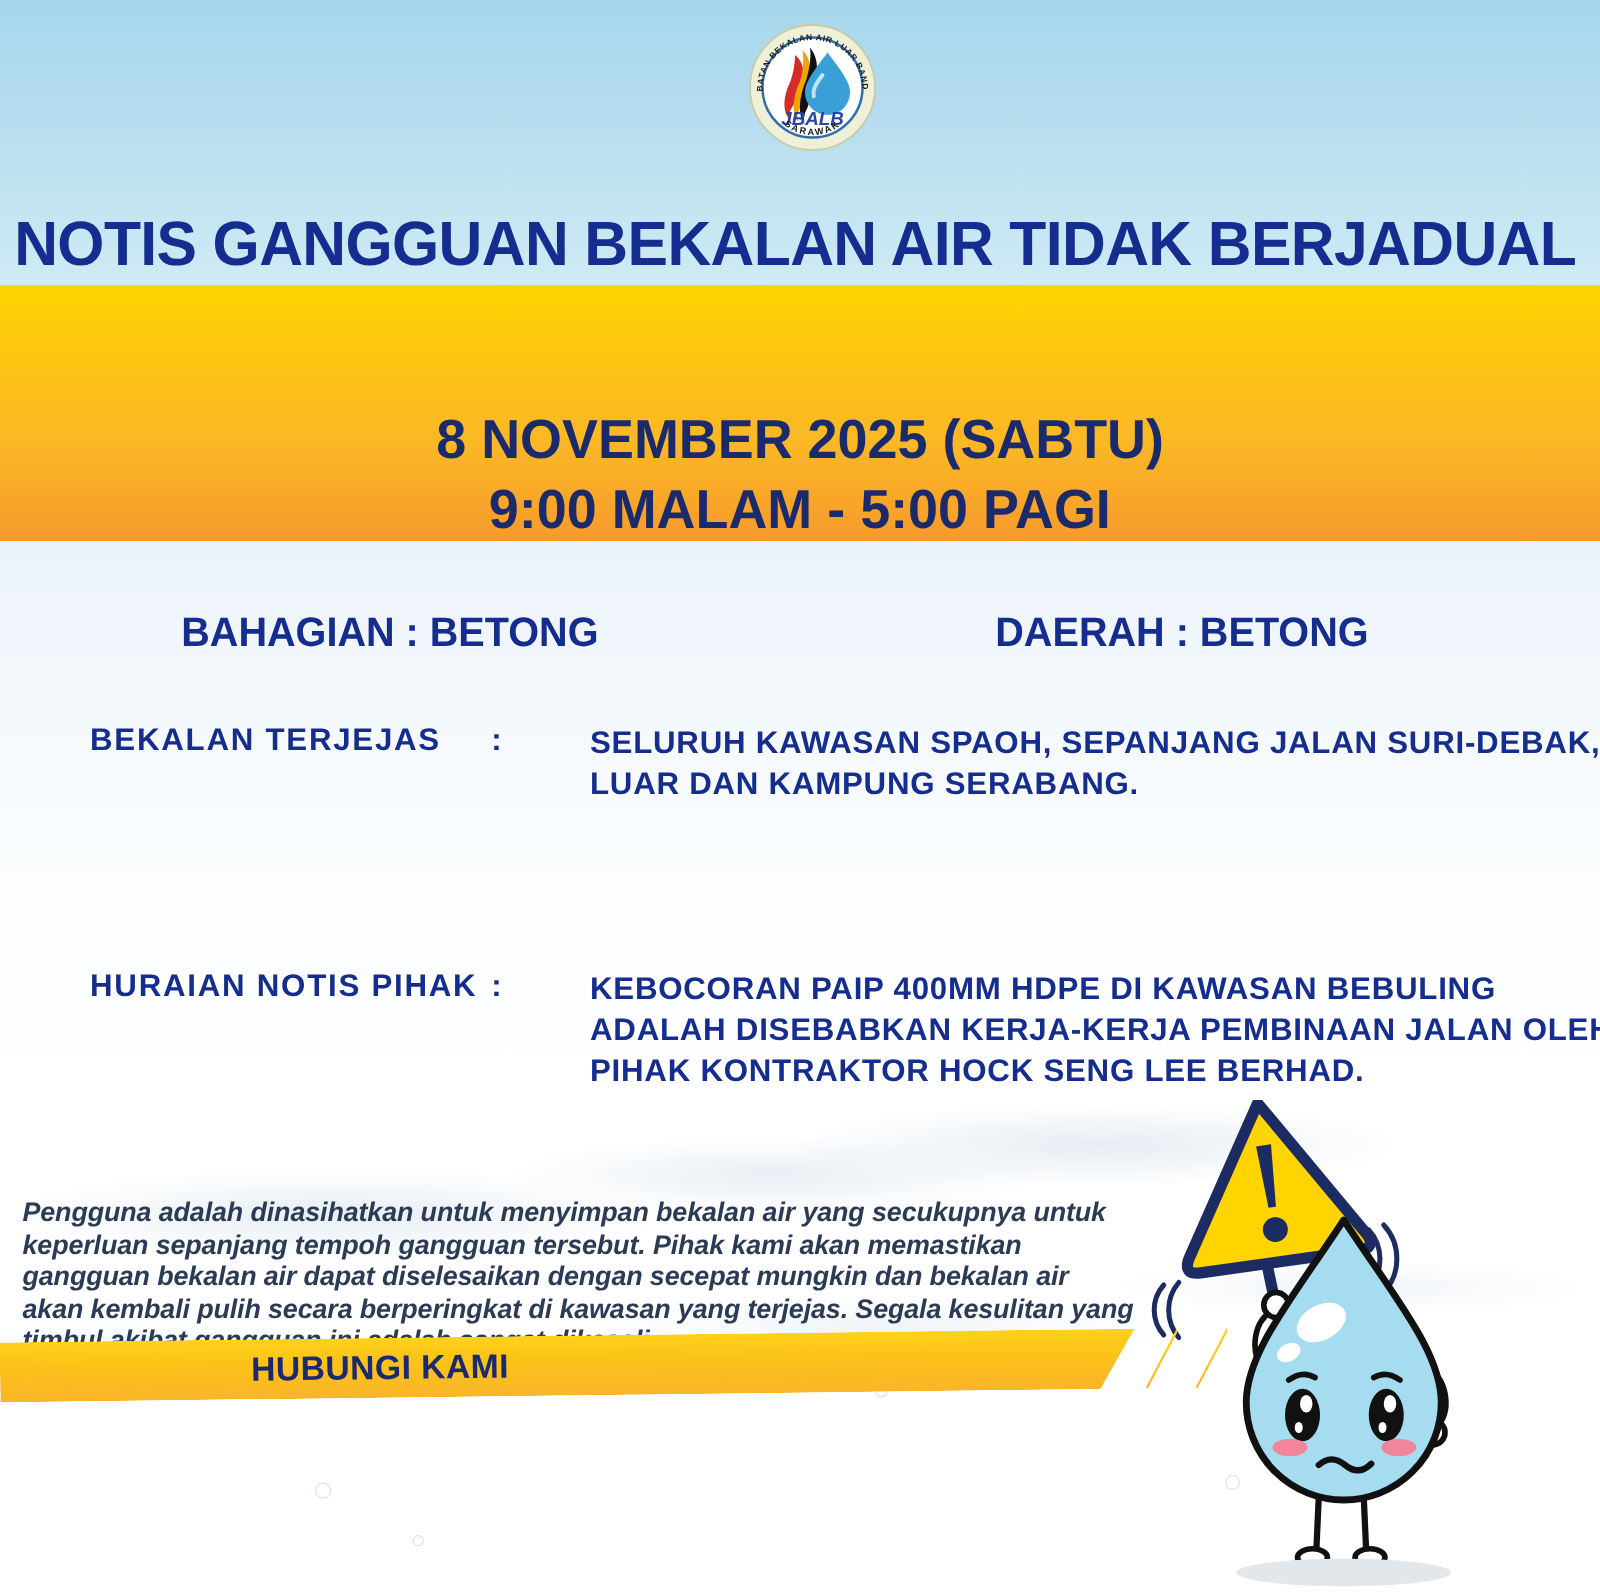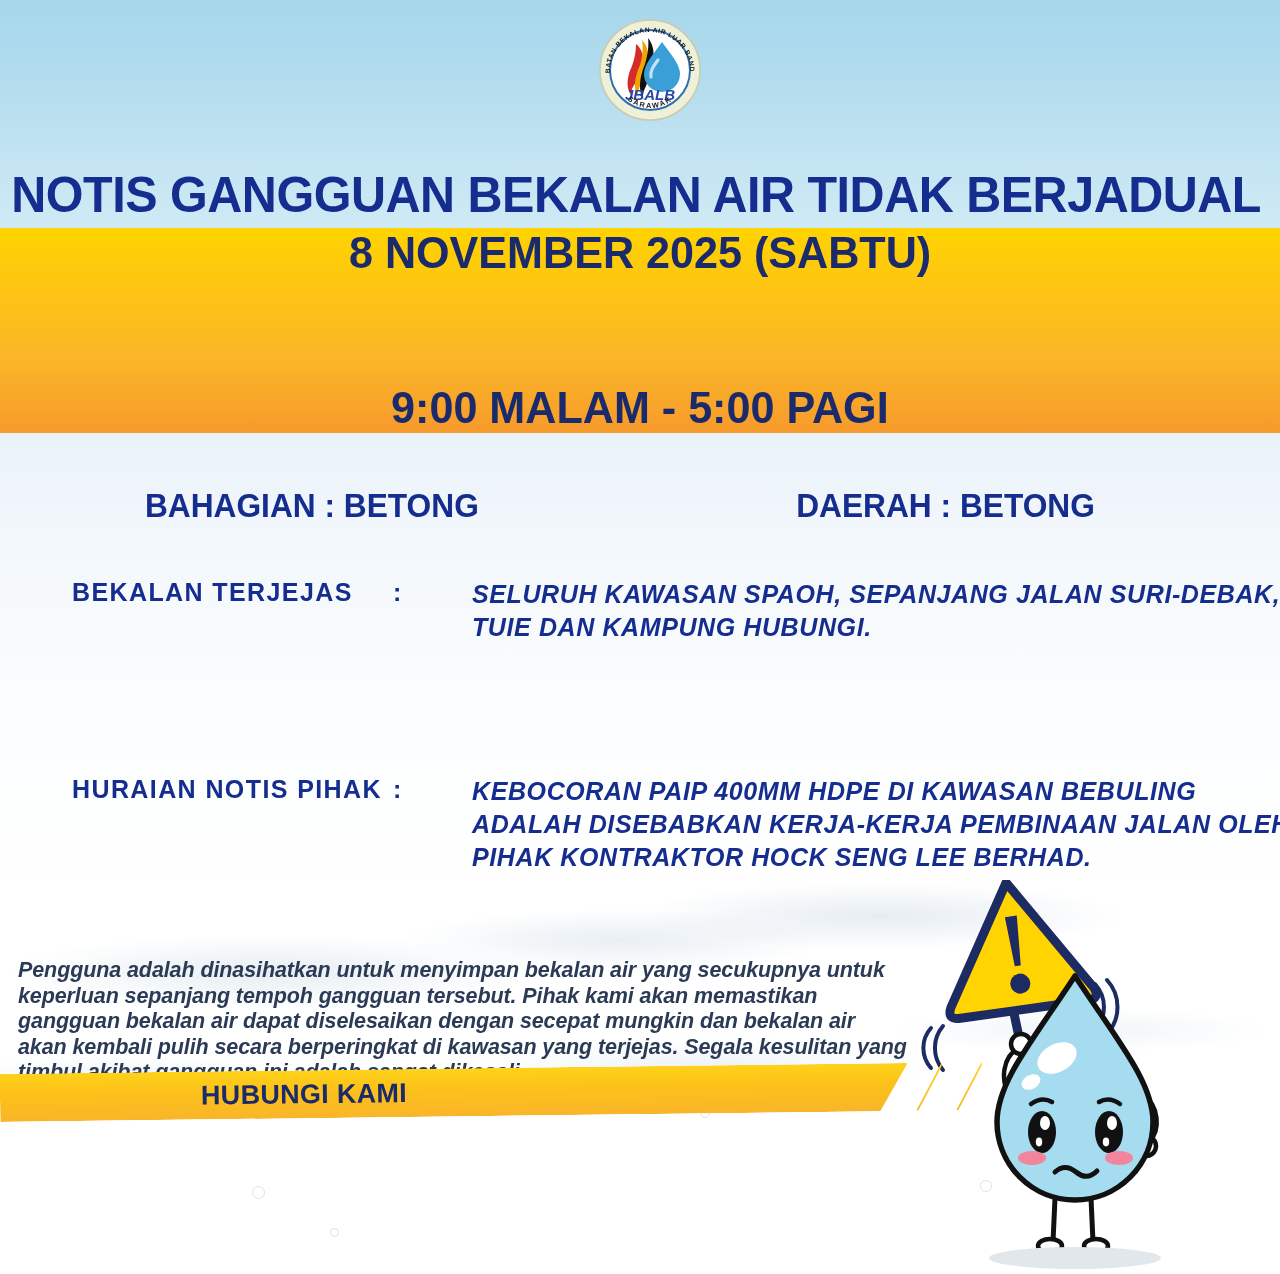--- a/index.html
+++ b/index.html
@@ -34,21 +34,21 @@
     letter-spacing: -0.5px;
     transform: scaleX(0.97);
     white-space: nowrap;
   }
 
   
   .date-band {
     position: absolute; left: 0; top: 228px; width: 1280px; height: 205px;
     background: linear-gradient(180deg, #ffd400 0%, #fdc512 28%, #fab726 62%, #f79a2c 100%);
     display: flex; flex-direction: column;
-    align-items: center; justify-content: space-between;
+    align-items: center; justify-content: flex-end;
     gap: 6px;
   }
   .date-line {
     font-size: 44px; font-weight: 700; color: #1b2a6b;
     letter-spacing: 0px; white-space: nowrap;
     transform: scaleX(0.98);
   }
 
   
   .body-bg {
@@ -93,21 +93,20 @@
   }
   .detail-colon {
     position: absolute; left: 393px; top: 0;
     font-size: 25px; font-weight: 700; color: #152d8e;
   }
   .detail-value {
     position: absolute; left: 472px; top: 0; width: 726px;
     font-size: 25px; font-weight: 700; color: #152d8e;
     line-height: 33px; letter-spacing: 0.6px;
     text-align: justify;
-    font-style: italic;
   }
   .detail-value .vline { display: block; white-space: nowrap; }
   .detail-value .vline.justified {
     display: flex; justify-content: space-between;
   }
 
   
   .advisory {
     position: absolute; left: 18px; top: 958px; width: 890px;
     font-size: 21.5px; font-style: italic; font-weight: 600;
@@ -198,21 +197,21 @@
     <div class="region-item" id="region-daerah">DAERAH : BETONG</div>
   </div>
 
   <div class="detail-row" id="row-kawasan">
     <div class="detail-label">BEKALAN TERJEJAS</div>
     <div class="detail-colon">:</div>
     <div class="detail-value">
       <span class="vline justified">
           <span>SELURUH  KAWASAN  SPAOH, SEPANJANG JALAN SURI-DEBAK,</span>
         </span>
-      <span class="vline">TUIE  DAN  KAMPUNG  HUBUNGI.</span>
+      <span class="vline">LUAR  DAN  KAMPUNG  SERABANG.</span>
     </div>
   </div>
 
   <div class="detail-row" id="row-huraian">
     <div class="detail-label">HURAIAN NOTIS PIHAK</div>
     <div class="detail-colon">:</div>
     <div class="detail-value">
       <span class="vline justified">
           <span>KEBOCORAN  PAIP  400MM  HDPE  DI  KAWASAN  BEBULING</span>
         </span>

